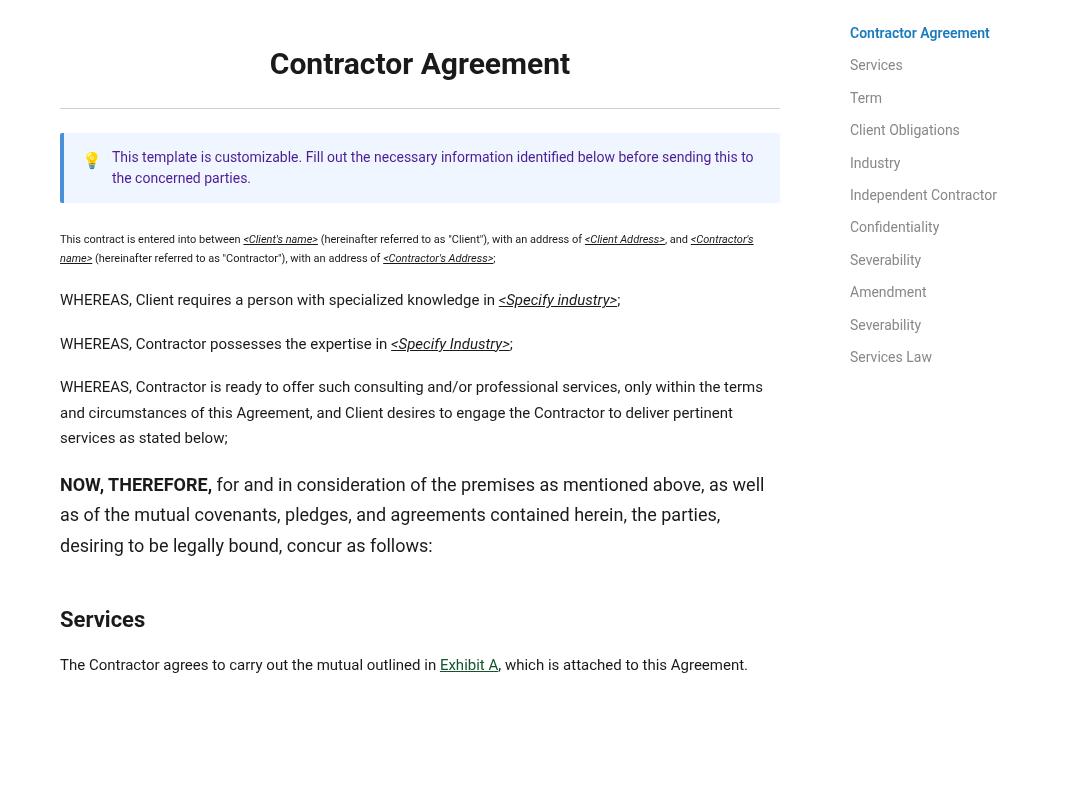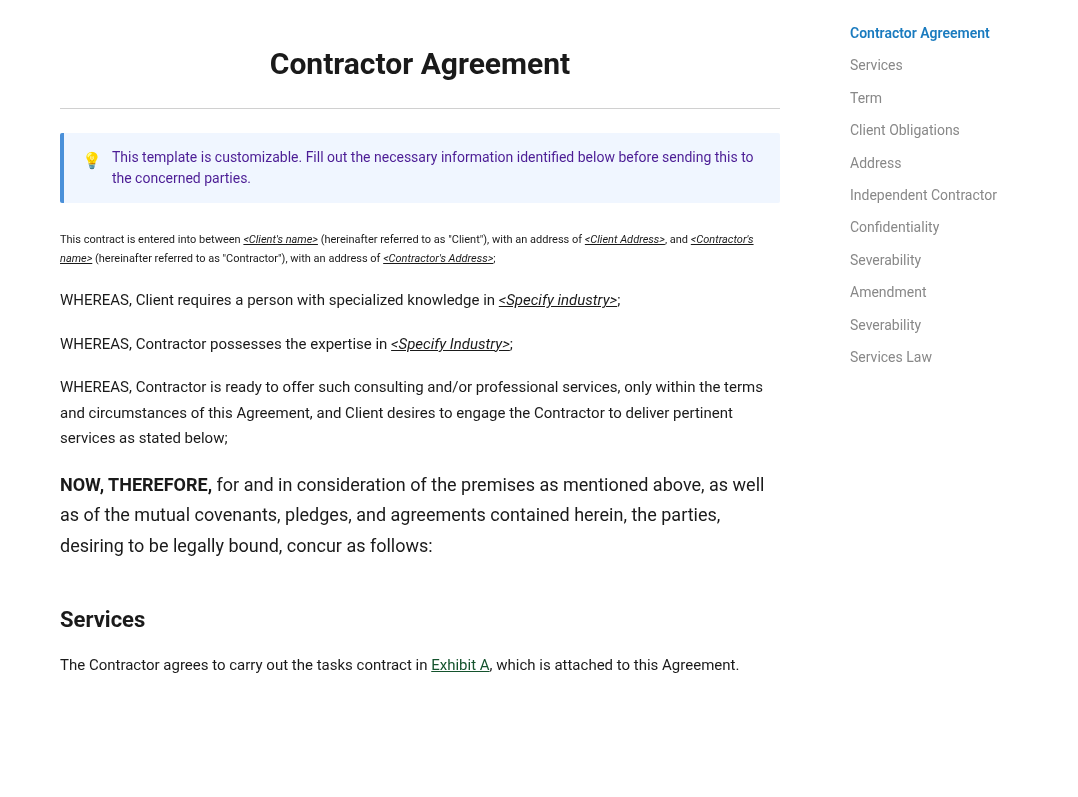--- a/index.html
+++ b/index.html
@@ -178,40 +178,40 @@
     <p class="whereas-block">
       <strong>WHEREAS,</strong><span> Contractor is ready to offer such consulting and/or professional services, only within the terms and circumstances of this Agreement, and Client desires to engage the Contractor to deliver pertinent services as stated below;</span>
     </p>
 
     <p class="now-therefore-block">
       <strong>NOW, THEREFORE,</strong><span> for and in consideration of the premises as mentioned above, as well as of the mutual covenants, pledges, and agreements contained herein, the parties, desiring to be legally bound, concur as follows:</span>
     </p>
 
     <h2 class="section-heading">Services</h2>
     <p class="section-text">
-      <span>The Contractor agrees to carry out the tasks contract in </span><a href="#">Exhibit A</a><span>, which is attached to this Agreement.</span>
+      <span>The Contractor agrees to carry out the mutual outlined in </span><a href="#">Exhibit A</a><span>, which is attached to this Agreement.</span>
     </p>
   </div>
 
   <div class="sidebar">
     <ul class="sidebar-nav">
     <li class="highlight">
           <a href="#">Contractor Agreement</a>
         </li>
         <li>
           <a href="#">Services</a>
         </li>
         <li>
           <a href="#">Term</a>
         </li>
         <li>
           <a href="#">Client Obligations</a>
         </li>
         <li>
-          <a href="#">Address</a>
+          <a href="#">Industry</a>
         </li>
         <li>
           <a href="#">Independent Contractor</a>
         </li>
         <li>
           <a href="#">Confidentiality</a>
         </li>
         <li>
           <a href="#">Severability</a>
         </li>

